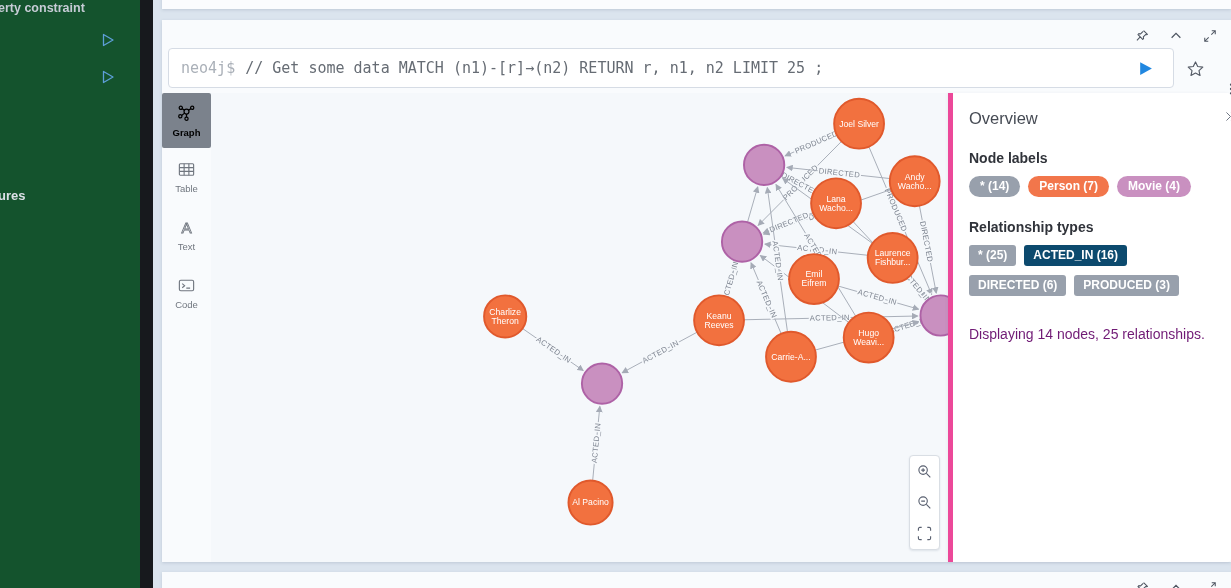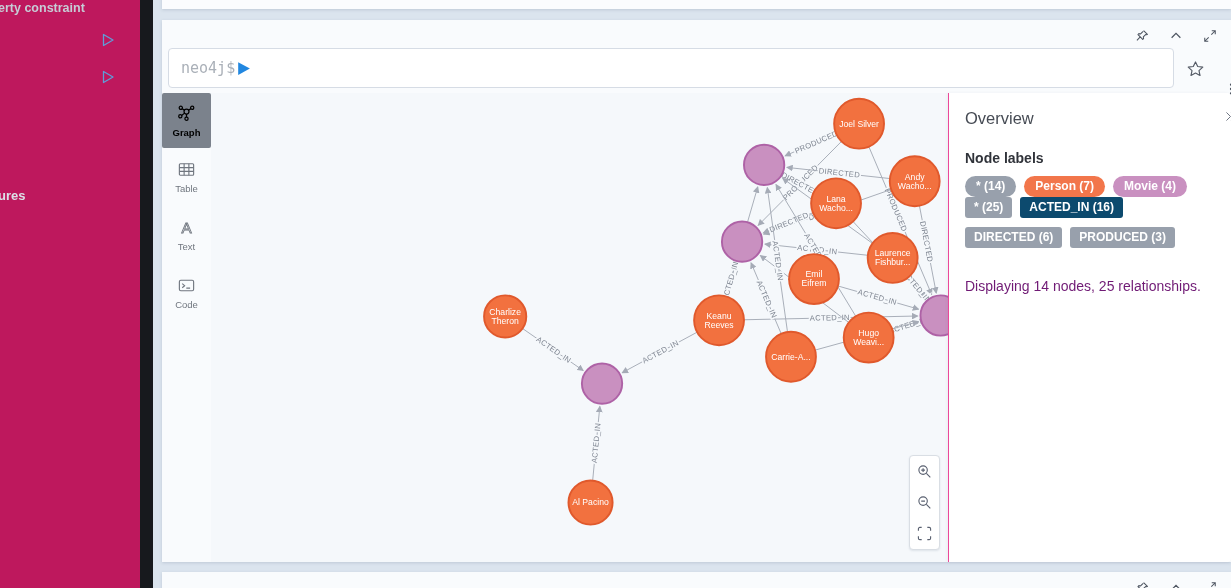--- a/index.html
+++ b/index.html
@@ -1,21 +1,21 @@
 <!DOCTYPE html>
 <html><head>
 <meta charset="utf-8">
 <style>
   * { margin:0; padding:0; box-sizing:border-box; }
   html,body { width:1231px; height:588px; }
   body { font-family:"Liberation Sans", sans-serif; background:#DBE4EE; }
   .page { position:relative; width:1231px; height:588px; overflow:hidden; background:#DBE4EE; }
 
   
-  .sidebar { position:absolute; left:0; top:0; width:140px; height:588px; background:#be185d; }
+  .sidebar { position:absolute; left:0; top:0; width:140px; height:588px; background:#14532d; }
   .sidebar-top-text { position:absolute; left:-2px; top:1px; color:#C7CCD6; font-size:12.5px; font-weight:700; white-space:nowrap; }
   .sidebar-bottom-text { position:absolute; left:-2px; top:188px; color:#DCE0E7; font-size:13px; font-weight:700; white-space:nowrap; }
   .drawer-play { position:absolute; left:99px; width:18px; height:18px; color:#5E9FD8; cursor:pointer; background:none; border:none; }
   .drawer-play svg { width:16px; height:16px; }
   .drawer-strip { position:absolute; left:140px; top:0; width:13px; height:588px; background:#17191D; }
 
   
   .frame { position:absolute; left:162px; width:1069px; background:#F9FBFD; border-radius:0; box-shadow:0 1px 3px rgba(60,80,110,0.18); }
   .frame-prev { top:-6px; height:15px; background:#FBFCFE; }
   .frame-main { top:20px; height:542px; }
@@ -60,21 +60,21 @@
 
   .zoom-controls { position:absolute; right:8px; bottom:12px; width:31px; background:#FFFFFF;
                    border:1px solid #D9DEE4; border-radius:4px; box-shadow:0 1px 2px rgba(60,80,110,0.12);
                    display:flex; flex-direction:column; }
   .zoom-btn { width:29px; height:31px; background:none; border:none; color:#596070; cursor:pointer;
               display:flex; align-items:center; justify-content:center; }
   .zoom-btn svg { width:15px; height:15px; display:block; }
 
   
   .overview-panel { position:absolute; right:0; top:0; bottom:0; width:283px; background:#FFFFFF;
-                    border-left:1px solid #ec4899; border-radius:0 4px 4px 0; padding:10px 16px;
+                    border-left:5px solid #ec4899; border-radius:0 4px 4px 0; padding:10px 16px;
                     box-shadow:-1px 0 3px rgba(60,80,110,0.06); overflow:hidden; }
   .panel-title { font-size:16.5px; color:#464B54; font-weight:400; margin-top:6px; }
   .panel-collapse { position:absolute; right:-7px; top:16px; width:14px; height:14px; color:#6B7280; background:none; border:none; padding:0; }
   .panel-collapse svg { width:13px; height:13px; display:block; }
   .panel-heading { font-size:14px; color:#30333A; font-weight:700; margin:22px 0 10px; }
   .pill-row { display:flex; flex-wrap:wrap; gap:8px; row-gap:9px; }
   .pill { color:#FFFFFF; font-size:12px; font-weight:700; padding:3px 11px 4px; cursor:pointer; border:none; }
   .pill.round { border-radius:11px; }
   .pill.square { border-radius:3px; padding:3px 9px 4px; }
   .panel-summary { font-size:14px; color:#701a75; margin-top:30px; }
@@ -121,20 +121,21 @@
           <svg viewBox="0 0 16 16">
             <g fill="none" stroke="currentColor" stroke-width="1.2">
               <path d="M10 2h4v4M14 2L9.5 6.5M6 14H2v-4M2 14l4.5-4.5"></path>
             </g>
           </svg>
         </button>
       </div>
 
     <div class="query-bar">
       <span class="query-prompt">neo4j$</span>
+      <span class="query-text">// Get some data MATCH (n1)-[r]→(n2) RETURN r, n1, n2 LIMIT 25 ;</span>
       <button class="run-button">
         <svg viewBox="0 0 16 16">
             <path d="M3 2l11 6-11 6z" fill="currentColor"></path>
           </svg>
       </button>
     </div>
     <button class="star-btn">
       <svg viewBox="0 0 18 18">
           <path d="M9 1.8l2.1 4.4 4.8.5-3.6 3.3 1 4.7L9 12.3l-4.3 2.4 1-4.7-3.6-3.3 4.8-.5z" fill="none" stroke="currentColor" stroke-width="1.1" stroke-linejoin="round"></path>
         </svg>
@@ -326,20 +327,21 @@
           <svg viewBox="0 0 16 16">
               <path d="M3 3l5 5-5 5M9 3l5 5-5 5" fill="none" stroke="currentColor" stroke-width="1.2"></path>
             </svg>
         </button>
         <h4 class="panel-heading">Node labels</h4>
         <div class="pill-row" id="node-pills">
             <button class="pill round" style="background: rgb(152, 160, 172);">* (14)</button>
             <button class="pill round" style="background: rgb(242, 118, 75);">Person (7)</button>
             <button class="pill round" style="background: rgb(201, 144, 192);">Movie (4)</button>
           </div>
+        <h4 class="panel-heading">Relationship types</h4>
         <div class="pill-row" id="rel-pills">
             <button class="pill square" style="background: rgb(152, 160, 172);">* (25)</button>
             <button class="pill square" style="background: #0c4a6e;">ACTED_IN (16)</button>
             <button class="pill square" style="background: rgb(152, 160, 172);">DIRECTED (6)</button>
             <button class="pill square" style="background: rgb(152, 160, 172);">PRODUCED (3)</button>
           </div>
         <p class="panel-summary">Displaying 14 nodes, 25 relationships.</p>
       </aside>
     </div>
   </section>

